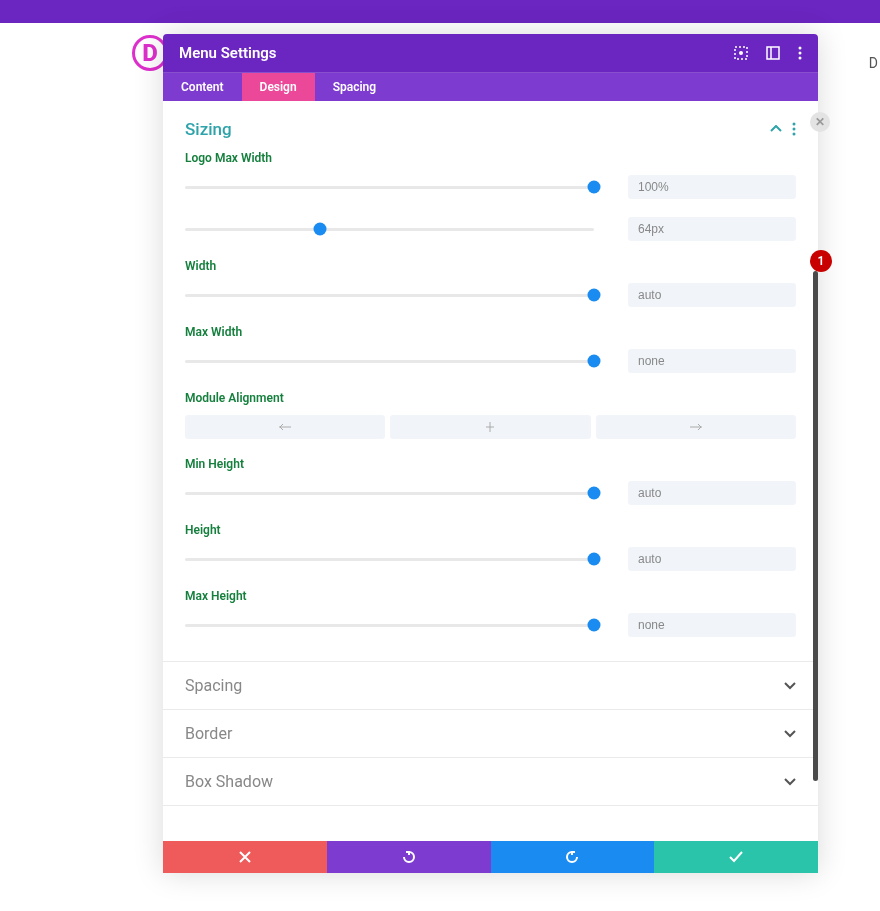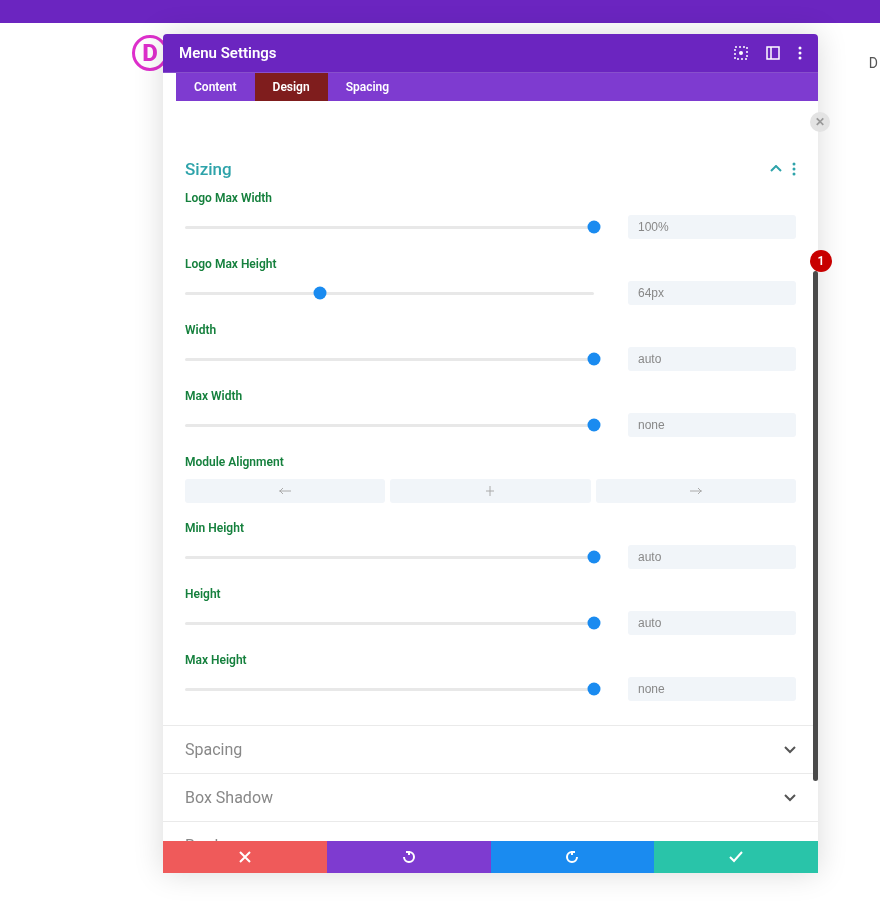--- a/index.html
+++ b/index.html
@@ -76,33 +76,32 @@
   }
   .header-icons span {
     cursor: pointer;
     display: inline-flex;
   }
   .tabs {
     background: #7e3bd0;
     display: flex;
     align-items: stretch;
     height: 28px;
-    margin-left: 13px;
   }
   .tab {
     color: #fff;
     font-size: 12px;
     font-weight: 600;
     padding: 0 18px;
     display: flex;
     align-items: center;
     cursor: pointer;
   }
   .tab.active {
-    background: #7f1d1d;
+    background: #ec4899;
   }
   .close-bubble {
     position: absolute;
     top: 78px;
     right: -12px;
     width: 20px;
     height: 20px;
     border-radius: 50%;
     background: #e3e3e3;
     color: #999;
@@ -125,21 +124,20 @@
     width: 5px;
     height: 510px;
     background: #4a4a4a;
     border-radius: 3px;
   }
   .section-header {
     display: flex;
     align-items: center;
     justify-content: space-between;
     padding: 4px 0 12px 0;
-    margin-top: 40px;
   }
   .section-title-open {
     color: #2ea3aa;
     font-size: 17px;
     font-weight: 500;
   }
   .section-header-icons {
     display: flex;
     gap: 10px;
     color: #2ea3aa;
@@ -332,21 +330,20 @@
         <div class="slider-wrap">
           <div class="slider-track">
               <div class="slider-thumb" style="left:100%"></div>
             </div>
         </div>
         <input class="value-input" value="100%" style="">
       </div>
     </div>
 
     <div class="field">
-      <span class="field-label">Logo Max Height</span>
       <div class="field-row">
         <div class="slider-wrap">
           <div class="slider-track">
               <div class="slider-thumb" style="left:33%"></div>
             </div>
         </div>
         <input class="value-input" value="64px" style="">
       </div>
     </div>
 
@@ -436,29 +433,29 @@
 
     <div class="collapsed-section">
       <span class="collapsed-title">Spacing</span>
       <span class="chev">
           <svg width="12" height="8" viewBox="0 0 12 8">
             <path d="M1 1 L6 6 L11 1" fill="none" stroke="#555" stroke-width="2"></path>
           </svg>
         </span>
     </div>
     <div class="collapsed-section">
-      <span class="collapsed-title">Box Shadow</span>
+      <span class="collapsed-title">Border</span>
       <span class="chev">
           <svg width="12" height="8" viewBox="0 0 12 8">
             <path d="M1 1 L6 6 L11 1" fill="none" stroke="#555" stroke-width="2"></path>
           </svg>
         </span>
     </div>
     <div class="collapsed-section">
-      <span class="collapsed-title">Border</span>
+      <span class="collapsed-title">Box Shadow</span>
       <span class="chev">
           <svg width="12" height="8" viewBox="0 0 12 8">
             <path d="M1 1 L6 6 L11 1" fill="none" stroke="#555" stroke-width="2"></path>
           </svg>
         </span>
     </div>
     <div class="collapsed-section">
       
       
     </div>

